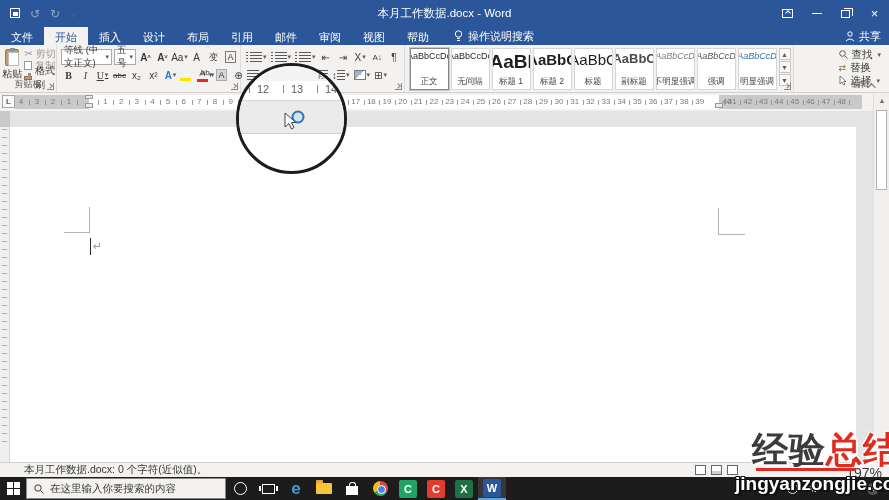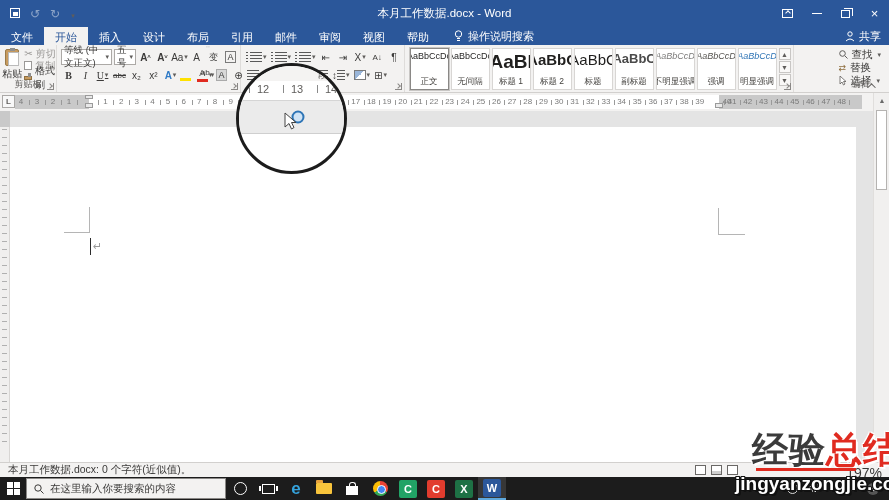--- a/index.html
+++ b/index.html
@@ -133,21 +133,21 @@
   .magnifier { position:absolute; left:236px; top:63px; width:111px; height:111px; border:3px solid #1c1c1c; border-radius:50%; background:#fff; overflow:hidden; z-index:40; }
   .mag-top { position:absolute; left:0; top:0; right:0; height:15px; background:#f4f3f2; }
   .mag-glabel { position:absolute; right:8px; top:3px; font-size:9px; color:#6a6866; }
   .mag-num { position:absolute; top:17px; font-size:11px; color:#5f5d5b; }
   .mag-tick { position:absolute; top:19px; width:1px; height:8px; background:#8a8a8a; }
   .mag-band { position:absolute; left:0; right:0; top:34px; height:34px; background:#ebebeb; border-top:1px solid #d5d5d5; border-bottom:1px solid #cfcfcf; }
   .mag-cursor { position:absolute; left:42px; top:44px; }
 
   
   .statusbar { position:absolute; left:0; top:462px; width:889px; height:15px; background:#f3f2f1; border-top:1px solid #d2d0ce; display:flex; align-items:center; font-size:10.5px; color:#3b3a39; }
-  .status-left { padding-left:8px; }
+  .status-left { padding-left:24px; }
   .viewbtns { position:absolute; left:695px; top:2px; display:flex; gap:5px; }
   .viewbtn { width:11px; height:10px; border:1px solid #6a6866; background:#fff; }
   .viewbtn.vb2 { background:linear-gradient(#fff 60%,#cfcfcf 60%); }
   .zoomlevel { position:absolute; right:7px; top:2px; font-size:14px; color:#3b3a39; }
 
   
   .taskbar { position:absolute; left:0; top:477px; width:889px; height:23px; background:#1c1c1c; display:flex; align-items:stretch; }
   .startbtn { width:26px; display:flex; align-items:center; justify-content:center; }
   .winlogo { display:grid; grid-template-columns:6px 6px; grid-template-rows:6px 6px; gap:1px; }
   .winlogo i { background:#fff; }

